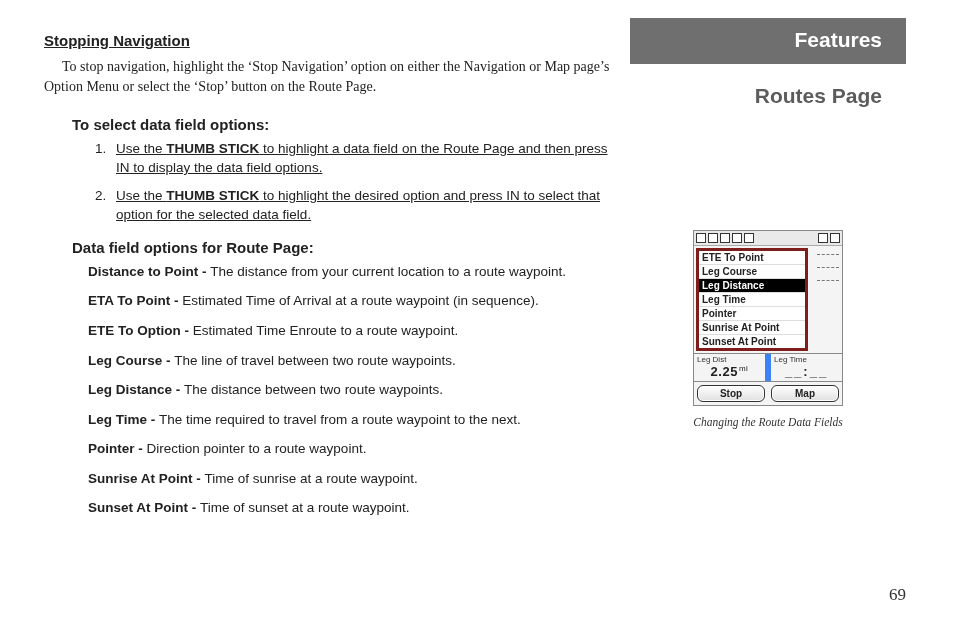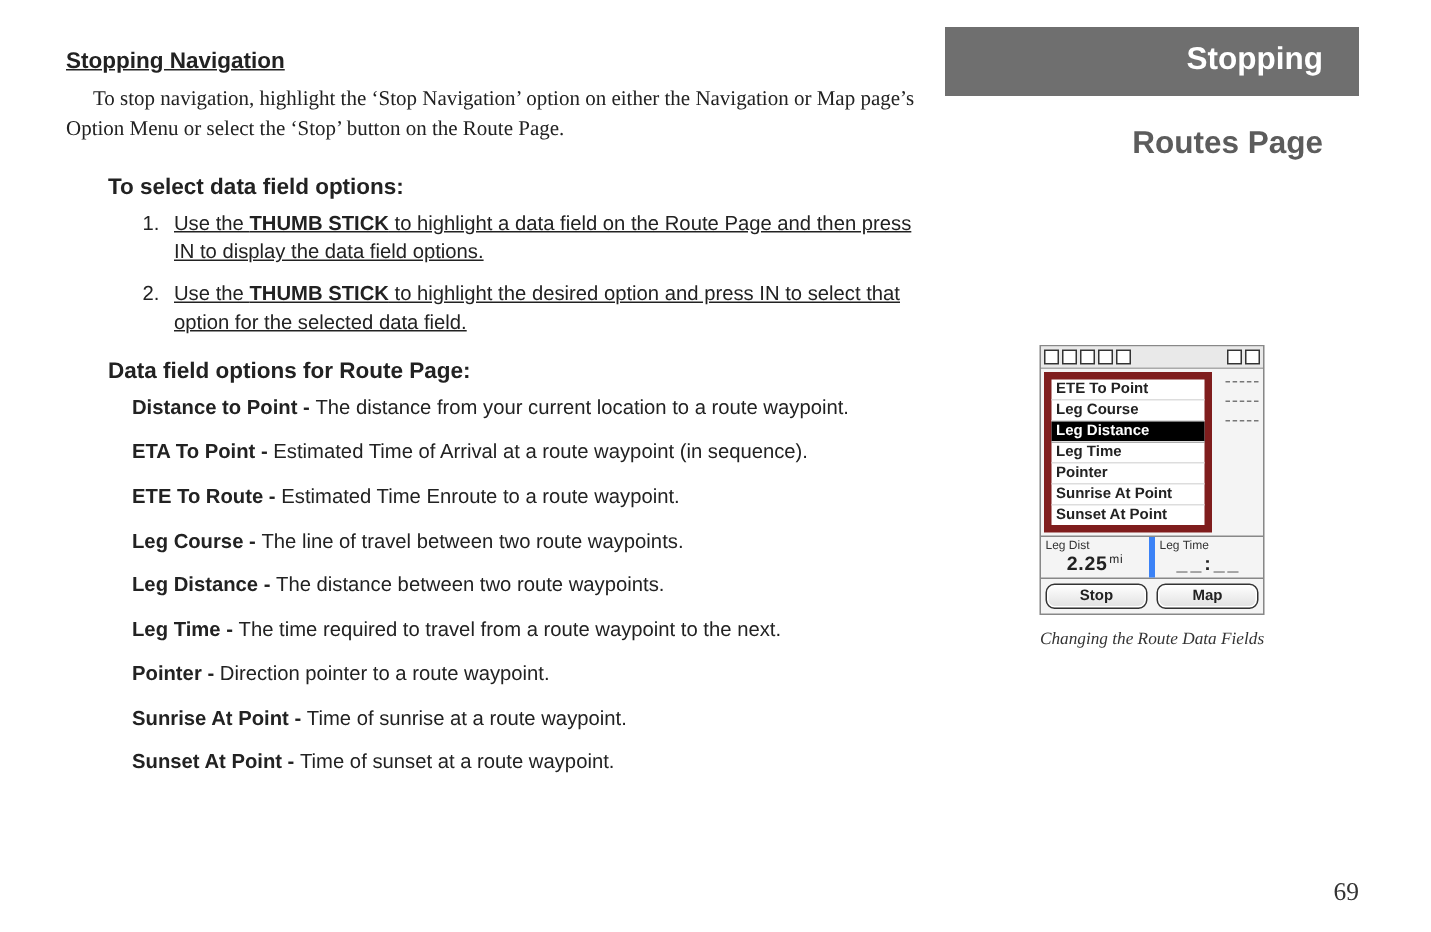--- a/index.html
+++ b/index.html
@@ -16,29 +16,29 @@
   ol li { margin-bottom: 8px; padding-left: 6px; text-decoration: underline; }
   .defs { margin-left: 44px; font-size: 13.5px; line-height: 1.45; }
   .defs .row { margin-bottom: 10px; }
   .defs .term { font-weight: 700; }
   .figure-wrap { margin-top: 122px; display: flex; flex-direction: column; align-items: center; }
   .device { width: 150px; border: 1px solid #888; background: #f4f4f4; font-family: Arial, sans-serif; font-size: 10px; }
   .dev-top { display: flex; align-items: center; justify-content: space-between; padding: 2px 2px; border-bottom: 1px solid #aaa; background: #e9e9e9; }
   .icon-row { display: flex; gap: 2px; }
   .tiny-icon { width: 10px; height: 10px; border: 1px solid #333; display: inline-block; background: #fff; }
   .menu-box { margin: 2px 2px 2px 2px; }
-  .menu-panel { border: 5px solid #7f1d1d; background: #fff; width: 112px; }
+  .menu-panel { border: 3px solid #7f1d1d; background: #fff; width: 112px; }
   .menu-item { padding: 1px 3px; border-bottom: 1px solid #ddd; font-weight: 700; white-space: nowrap; }
   .menu-item:last-child { border-bottom: none; }
   .menu-sel { background: #000; color: #fff; }
   .menu-area { display: flex; }
   .side-strip { flex: 1; display: flex; flex-direction: column; justify-content: flex-start; gap: 12px; padding-top: 8px; align-items: flex-end; padding-right: 3px; }
   .side-strip .dash { width: 22px; border-top: 1px dashed #777; }
   .fields-row { display: flex; border-top: 1px solid #888; }
-  .field { flex: 1; border-right: 4px solid #3b82f6; }
+  .field { flex: 1; border-right: 6px solid #3b82f6; }
   .field:last-child { border-right: none; }
   .field-label { font-size: 8px; padding: 1px 3px 0 3px; color: #333; }
   .field-value { font-size: 13px; font-weight: 700; text-align: center; padding: 0 2px 2px 2px; letter-spacing: 0.5px; }
   .field-value .unit { font-size: 8px; font-weight: 400; vertical-align: super; margin-left: 1px; }
   .dash-val { letter-spacing: 2px; }
   .btn-row { display: flex; border-top: 1px solid #888; }
   .dbtn { flex: 1; margin: 3px; border: 1px solid #333; border-radius: 6px; background: linear-gradient(#fff,#e0e0e0); font-size: 10px; font-weight: 700; text-align: center; padding: 2px 0; box-shadow: inset 0 0 0 1px #fff; }
   .caption { font-family: Georgia, "Times New Roman", serif; font-style: italic; font-size: 11.5px; margin-top: 10px; text-align: center; color: #333; }
   .page-num { position: absolute; bottom: 16px; right: 48px; font-family: Georgia, serif; font-size: 17px; color: #333; }
   strong.inline { font-weight: 700; }
@@ -60,32 +60,32 @@
       </li>
       <li>
         <span>Use the </span><strong class="inline">THUMB STICK</strong><span> to highlight the desired option and press IN to select that option for the selected data field.</span>
       </li>
     </ol>
 
     <div class="h-bold">Data field options for Route Page:</div>
     <div class="defs">
       <div class="row"><span class="term">Distance to Point - </span><span>The distance from your current location to a route waypoint.</span></div>
       <div class="row"><span class="term">ETA To Point - </span><span>Estimated Time of Arrival at a route waypoint (in sequence).</span></div>
-      <div class="row"><span class="term">ETE To Route - </span><span>Estimated Time Enroute to a route waypoint.</span></div>
+      <div class="row"><span class="term">ETE To Option - </span><span>Estimated Time Enroute to a route waypoint.</span></div>
       <div class="row"><span class="term">Leg Course - </span><span>The line of travel between two route waypoints.</span></div>
       <div class="row"><span class="term">Leg Distance - </span><span>The distance between two route waypoints.</span></div>
       <div class="row"><span class="term">Leg Time - </span><span>The time required to travel from a route waypoint to the next.</span></div>
       <div class="row"><span class="term">Pointer - </span><span>Direction pointer to a route waypoint.</span></div>
       <div class="row"><span class="term">Sunrise At Point - </span><span>Time of sunrise at a route waypoint.</span></div>
       <div class="row"><span class="term">Sunset At Point - </span><span>Time of sunset at a route waypoint.</span></div>
     </div>
   </div>
 
   <div class="col-right">
-    <div class="features-band">Stopping</div>
+    <div class="features-band">Features</div>
     <div class="section-title">Routes Page</div>
 
     <div class="figure-wrap">
       <div class="device">
         <div class="dev-top">
           <div class="icon-row">
             <span class="tiny-icon"></span>
             <span class="tiny-icon"></span>
             <span class="tiny-icon"></span>
             <span class="tiny-icon"></span>

